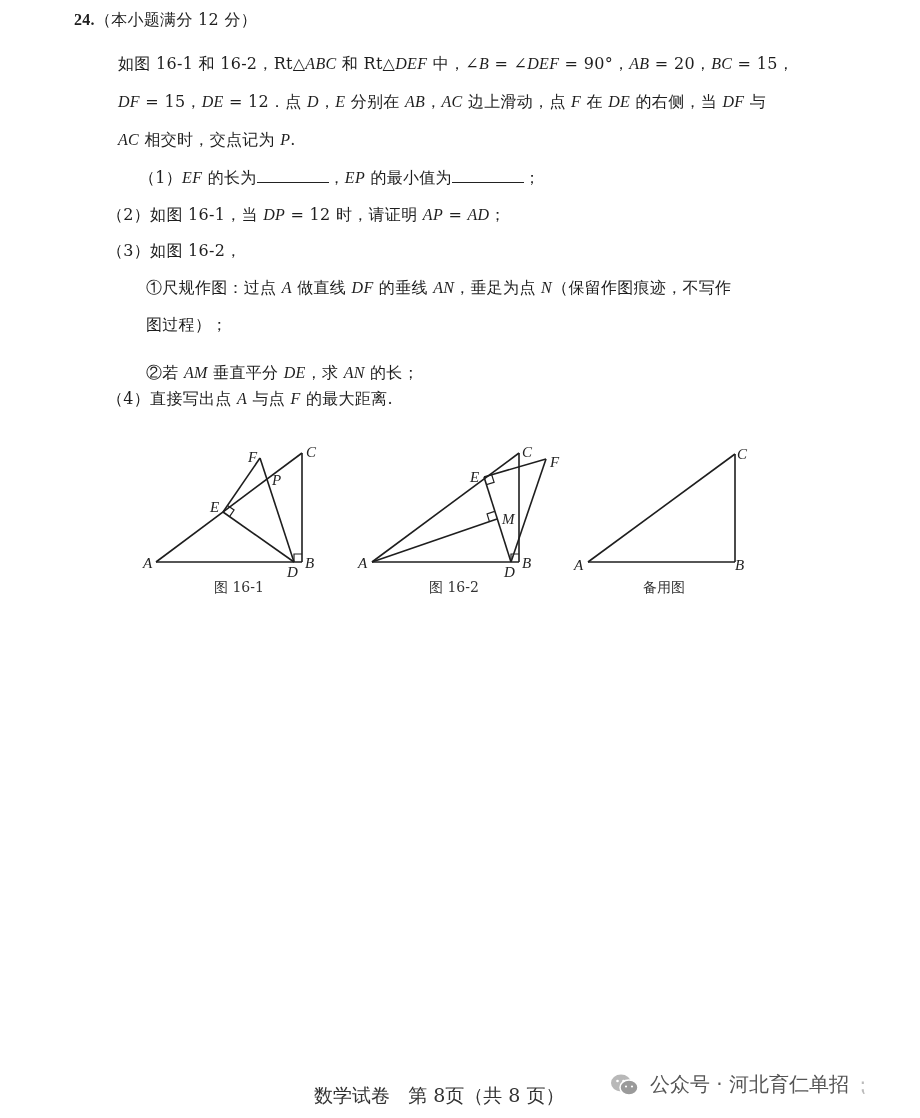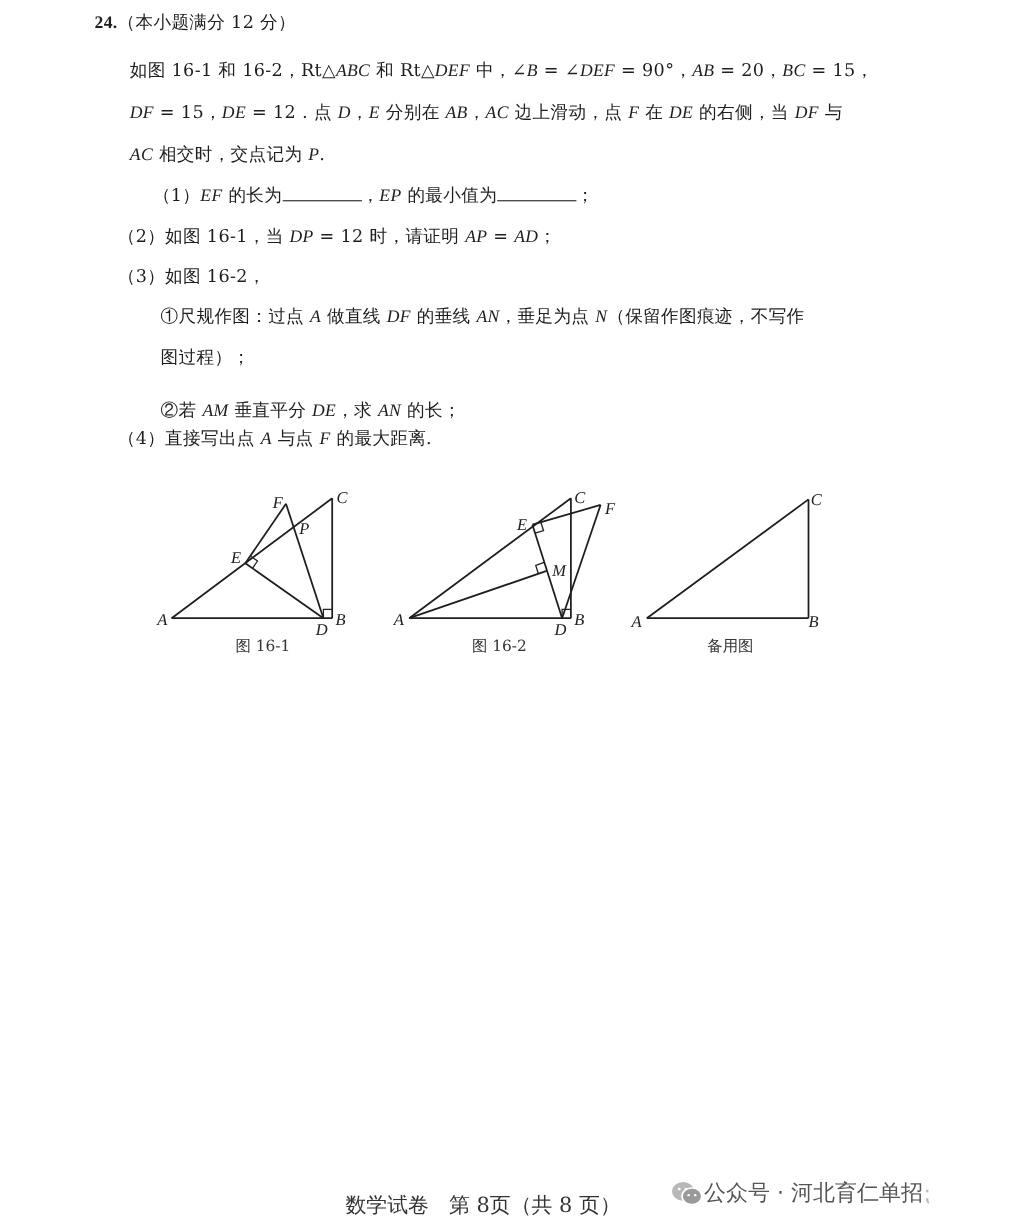--- a/index.html
+++ b/index.html
@@ -6,27 +6,27 @@
   body { width: 920px; height: 1118px; position: relative; overflow: hidden;
          font-family: "DejaVu Serif", "Liberation Serif", serif; color: #1e1e1e; }
   .line { position: absolute; font-size: 16px; line-height: 20px; white-space: nowrap; letter-spacing: 0.3px; }
   .m { font-family: "Liberation Serif", "DejaVu Serif", serif; font-style: italic; }
   .n { font-family: "Liberation Serif", "DejaVu Serif", serif; }
   .blank { display: inline-block; width: 72px; border-bottom: 1px solid #222; height: 14px; vertical-align: baseline; }
   svg.fig { position: absolute; overflow: visible; }
   svg.fig text { font-family: "Liberation Serif", "DejaVu Serif", serif; font-style: italic; font-size: 15px; fill: #222; }
   .caption { position: absolute; font-size: 14px; color: #333; font-family: "DejaVu Serif", serif; }
   .footer { position: absolute; font-size: 19px; color: #333; font-family: "DejaVu Serif", serif; }
-  .wm { position: absolute; font-size: 20px; color: #555; font-family: "DejaVu Sans", sans-serif; display: flex; align-items: center; gap: 0; }
+  .wm { position: absolute; font-size: 20px; color: #555; font-family: "DejaVu Sans", sans-serif; display: flex; align-items: center; gap: 10px; }
   .wm-icon { width: 30px; height: 24px; position: relative; }
 </style>
 </head>
 <body>
 
-<div class="line" style="left:86px; top:10px;">
+<div class="line" style="left:74px; top:10px;">
   <span class="n" style="font-weight:bold">24.</span><span>（本小题满分 12 分）</span>
 </div>
 
 <div id="stem">
     <div class="line" style="left: 118px; top: 54px;"><span>如图 16-1 和 16-2，Rt△</span><span class="m">ABC</span><span> 和 Rt△</span><span class="m">DEF</span><span> 中，∠</span><span class="m">B</span><span> = ∠</span><span class="m">DEF</span><span> = 90°，</span><span class="m">AB</span><span> = 20，</span><span class="m">BC</span><span> = 15，</span></div>
     <div class="line" style="left: 118px; top: 92px;"><span class="m">DF</span><span> = 15，</span><span class="m">DE</span><span> = 12．点 </span><span class="m">D</span><span>，</span><span class="m">E</span><span> 分别在 </span><span class="m">AB</span><span>，</span><span class="m">AC</span><span> 边上滑动，点 </span><span class="m">F</span><span> 在 </span><span class="m">DE</span><span> 的右侧，当 </span><span class="m">DF</span><span> 与</span></div>
     <div class="line" style="left: 118px; top: 130px;"><span class="m">AC</span><span> 相交时，交点记为 </span><span class="m">P</span><span>.</span></div>
   </div>
 <div id="parts">
     <div class="line" style="left: 111px; top: 168px; margin-left: 28px;"><span>（1）</span><span class="m">EF</span><span> 的长为</span><span class="blank"></span><span>，</span><span class="m">EP</span><span> 的最小值为</span><span class="blank"></span><span>；</span></div>

